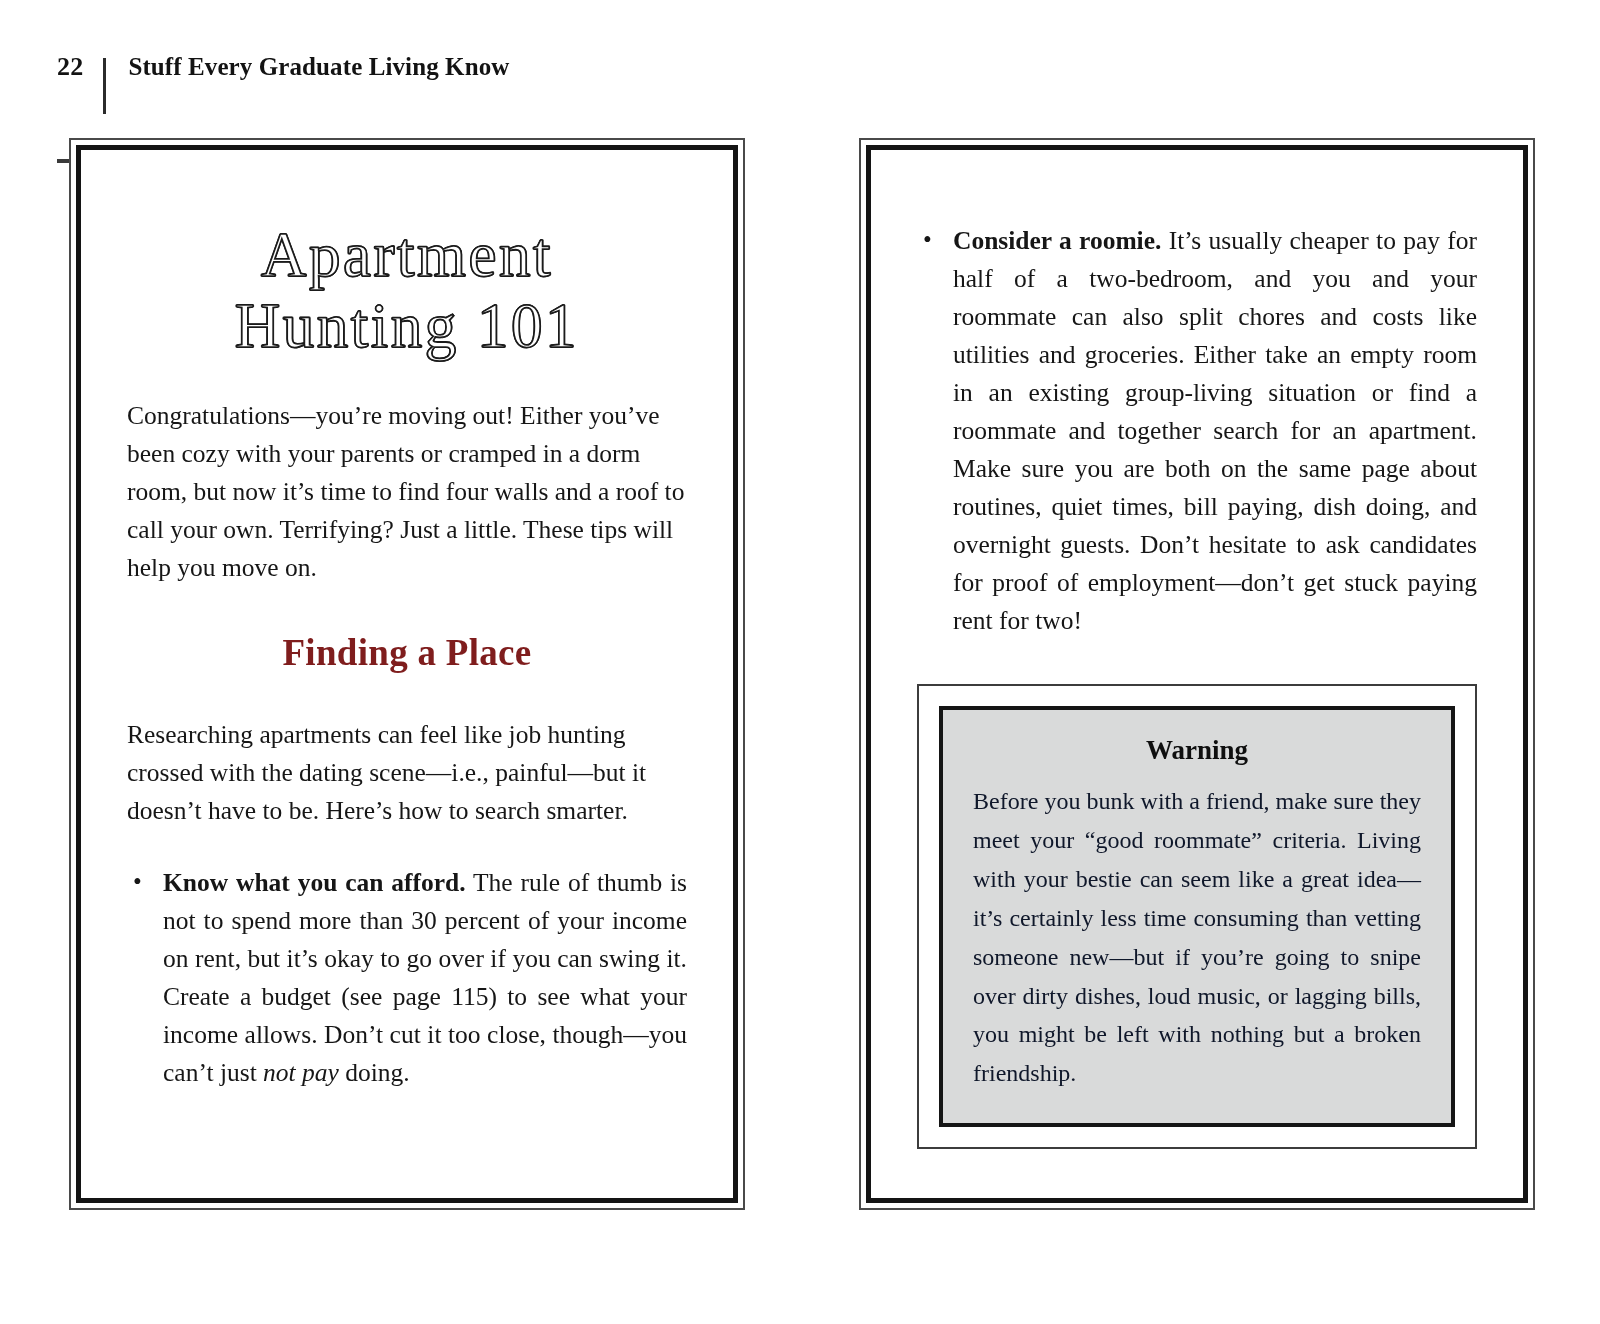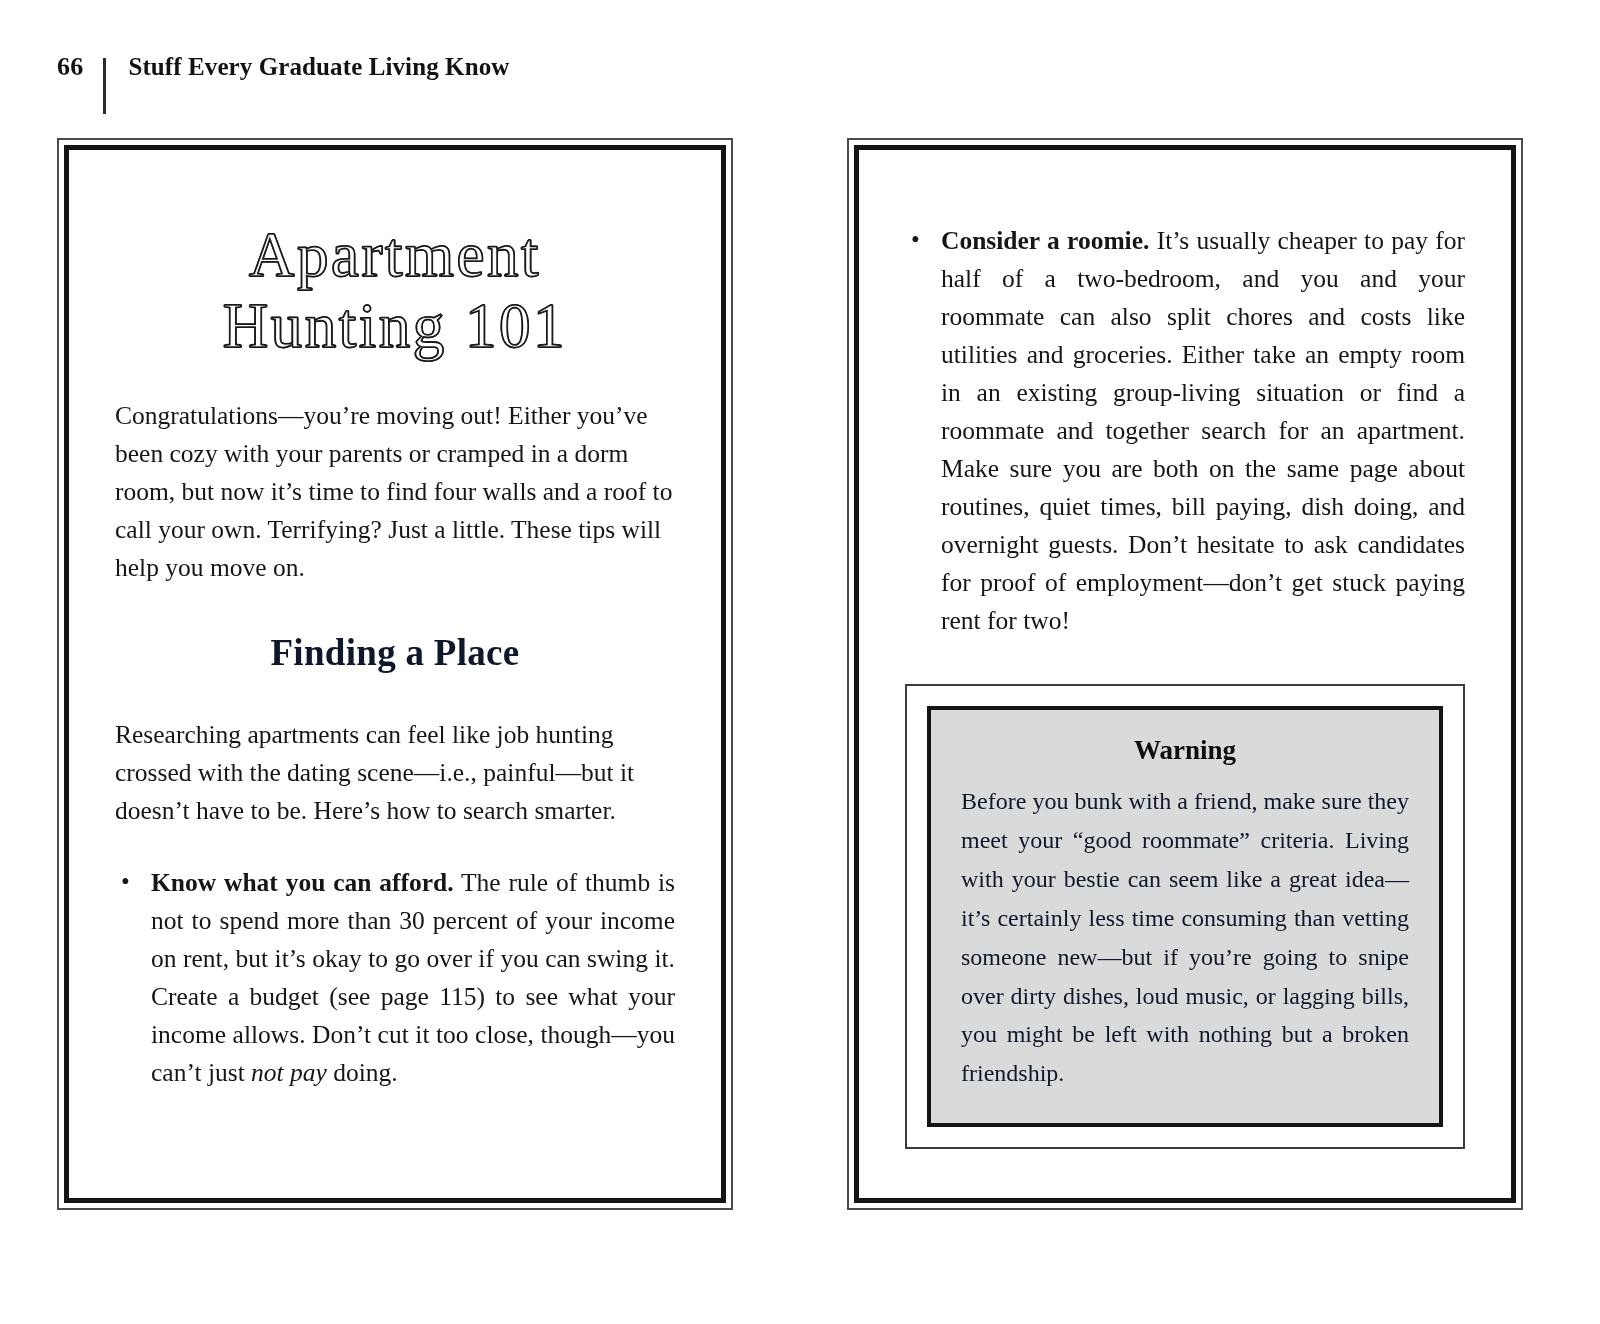--- a/index.html
+++ b/index.html
@@ -81,21 +81,21 @@
     top: 105px;
     height: 4px;
     background: #3a3a3a;
   }
   .rh-left .rh-rule-h  { right: 3px; }
   .rh-right .rh-rule-h { left: 0px; right: 3px; }
 
   
   .frame-outer {
     position: absolute;
-    left: 0;
+    left: 12px;
     top: 138px;
     width: 676px;
     height: 1072px;
     border: 2px solid #4a4a4a;
     box-sizing: border-box;
     background: #ffffff;
   }
   .frame-inner {
     position: absolute;
     left: 5px;
@@ -145,21 +145,21 @@
 
   .lead { margin-top: 36px !important; }
 
   h2.section-head {
     text-align: center;
     font-family: "Liberation Serif", "DejaVu Serif", serif;
     font-weight: bold;
     font-size: 37px;
     letter-spacing: 0.3px;
     margin: 46px 0 42px 0;
-    color: #0f172a;
+    color: #7f1d1d;
     line-height: 1.1;
   }
 
   ul.tips {
     list-style: none;
     margin: 34px 0 0 0;
     padding: 0;
   }
   ul.tips li {
     position: relative;
@@ -217,21 +217,21 @@
 </style>
 </head>
 <body>
 
 <div class="spread">
 
   <div class="page page-left">
 
     <div class="running-head rh-left">
       <div class="rh-inner">
-        <span class="folio">66</span>
+        <span class="folio">22</span>
         <span class="rh-rule-v"></span>
         <span class="rh-title">Stuff Every Graduate Living Know</span>
       </div>
       <div class="rh-rule-h"></div>
     </div>
 
     <div class="frame-outer">
       <div class="frame-inner">
         <div class="frame-body">
 

